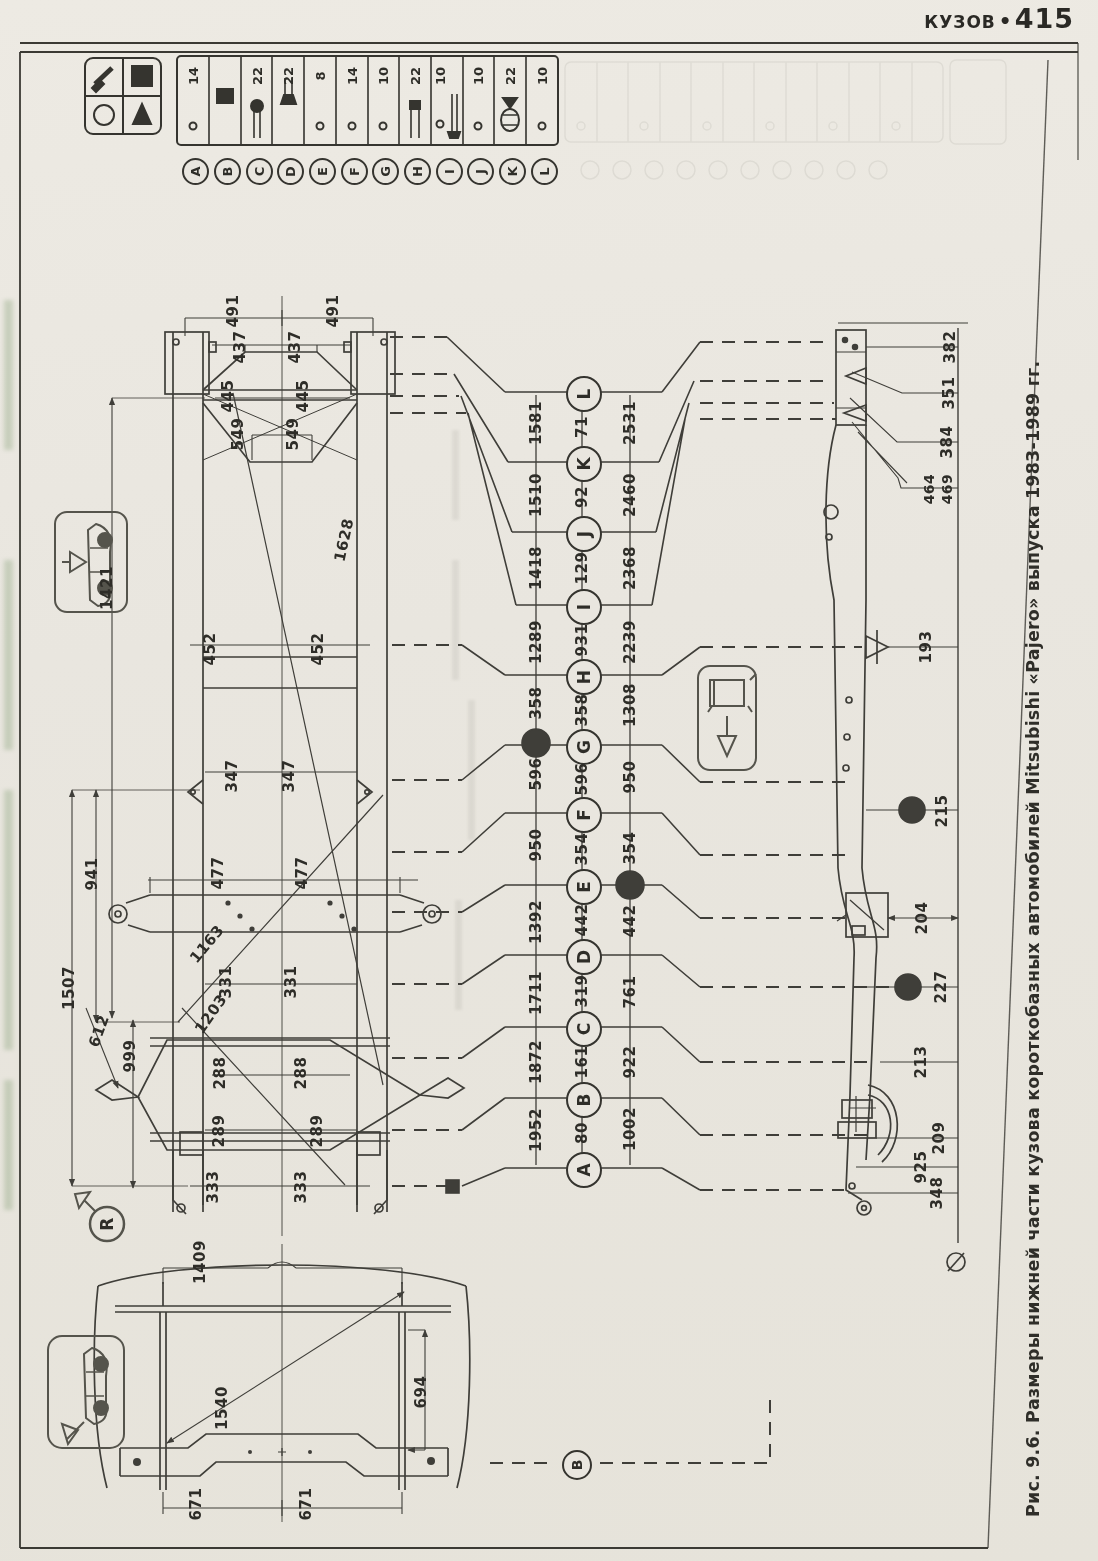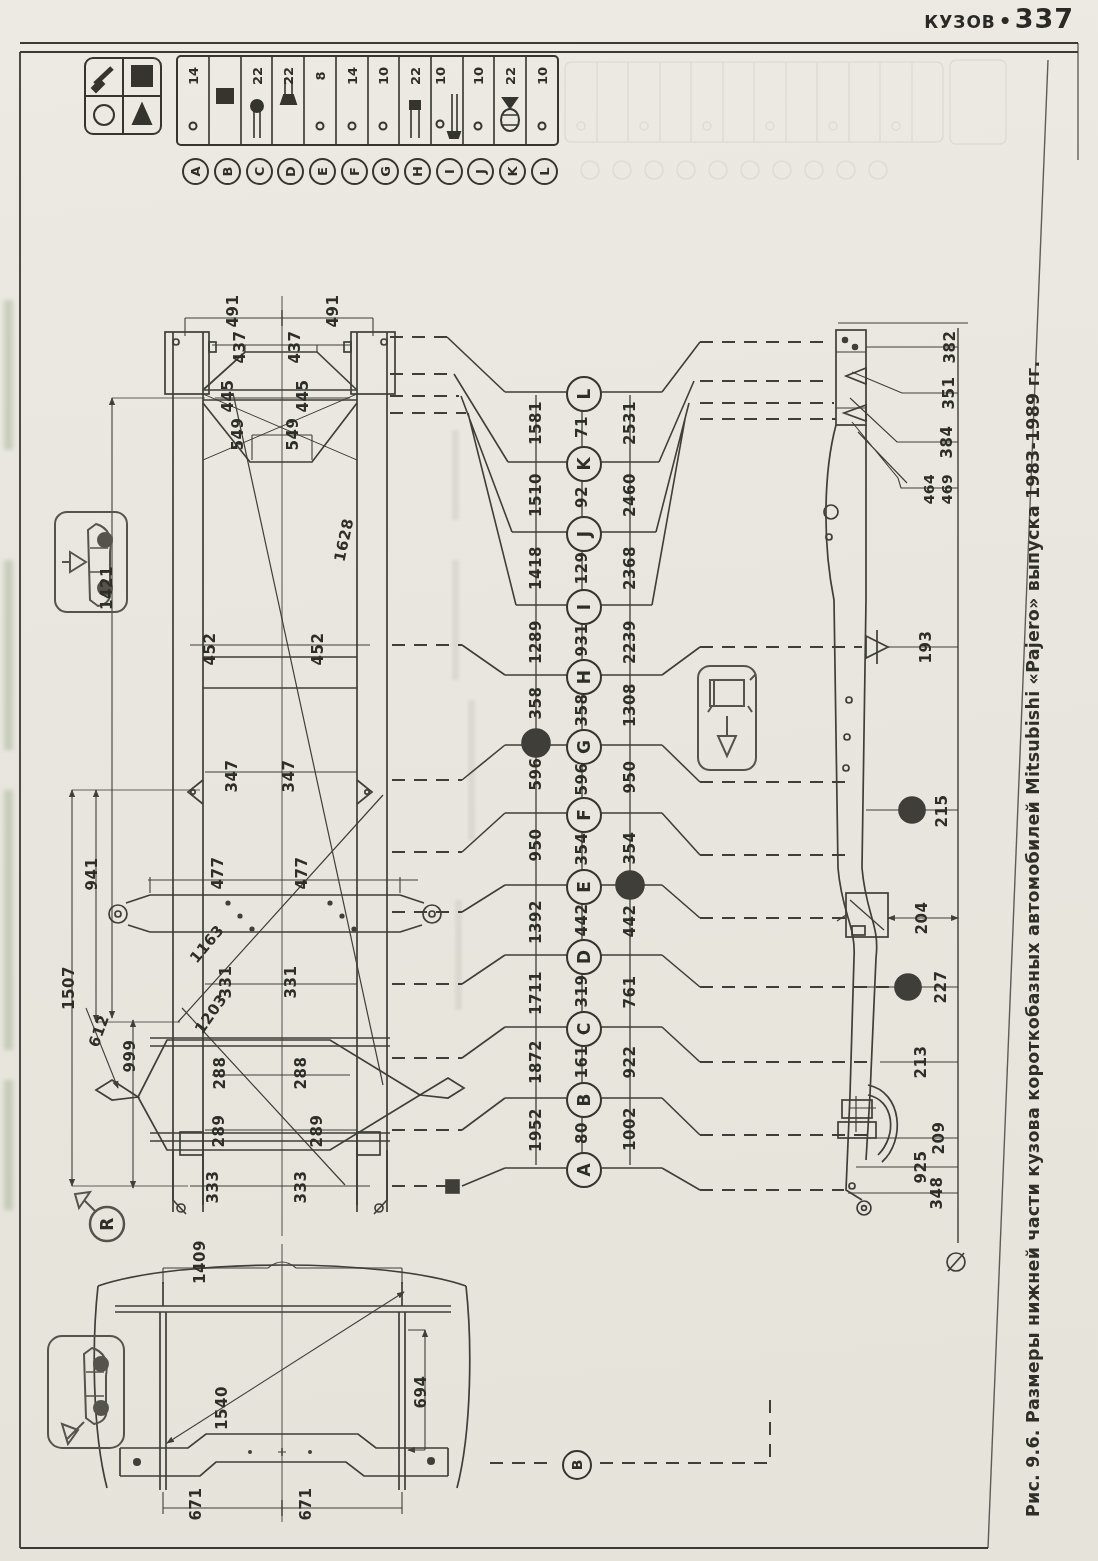--- a/index.html
+++ b/index.html
@@ -47,21 +47,21 @@
   <div class="ghost green" style="left:4px;top:790px;width:9px;height:260px"></div>
   <div class="ghost green" style="left:4px;top:1080px;width:9px;height:130px"></div>
   <div class="ghost" style="left:452px;top:430px;width:7px;height:90px"></div>
   <div class="ghost" style="left:452px;top:560px;width:7px;height:120px"></div>
   <div class="ghost" style="left:468px;top:700px;width:7px;height:140px"></div>
   <div class="ghost" style="left:455px;top:900px;width:7px;height:110px"></div>
 
   <div class="hdr">
     <span class="sec">КУЗОВ</span>
       <span class="dot">•</span>
-      <span class="num">337</span>
+      <span class="num">415</span>
   </div>
 
   <svg class="art" width="1098" height="1561" viewBox="0 0 1098 1561">
     <defs>
       <marker id="ar" viewBox="0 0 10 10" refX="9" refY="5" markerWidth="7" markerHeight="7" orient="auto-start-reverse">
         <path d="M0,1 L10,5 L0,9 z" fill="#3f3e39"></path>
       </marker>
     </defs>
 
     <g stroke="#3b3a34" stroke-width="1.8" fill="none">

